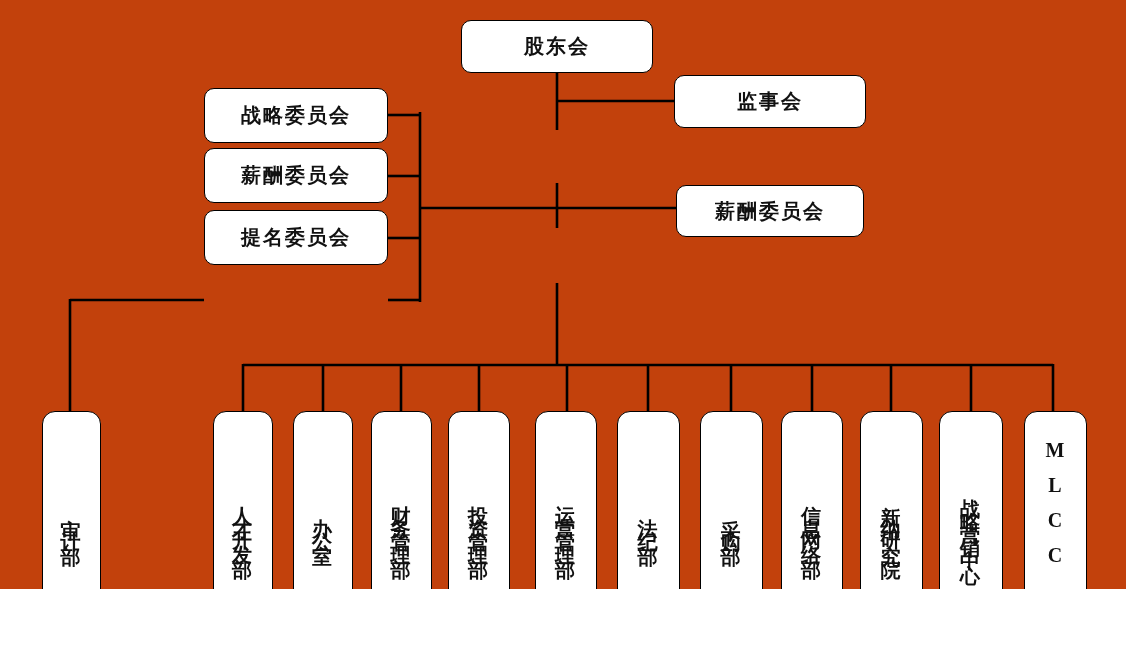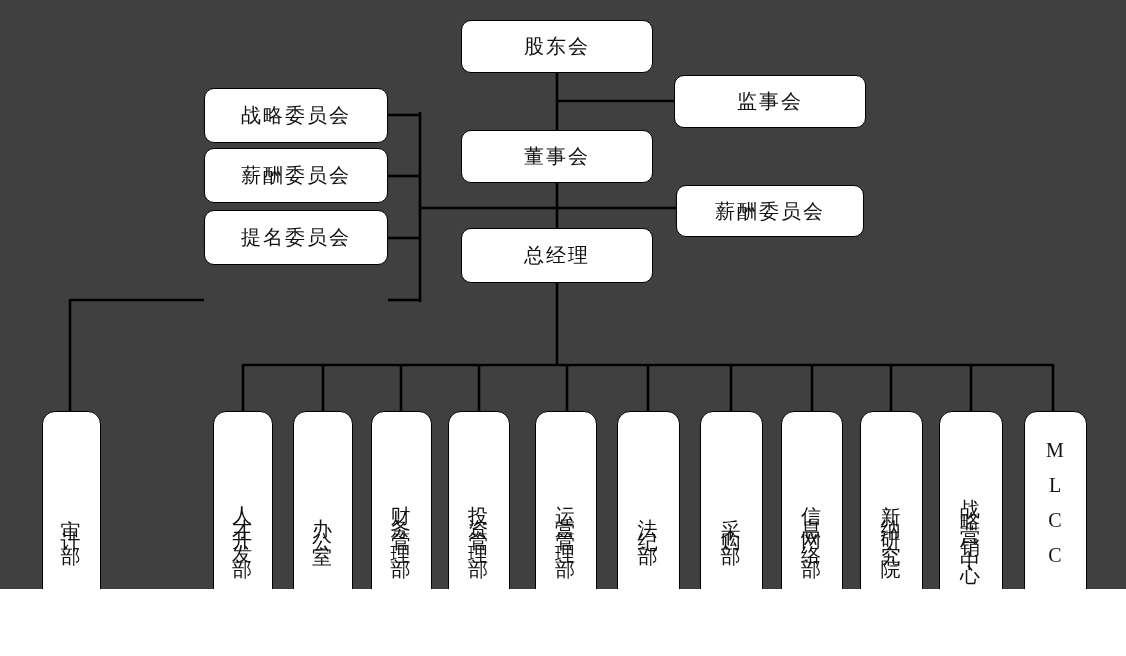--- a/index.html
+++ b/index.html
@@ -1,21 +1,22 @@
 <!DOCTYPE html>
 <html><head>
 <meta charset="utf-8">
 <style>
   html,body{margin:0;padding:0;background:#ffffff;}
   .canvas{
     position:relative;
     width:1126px;height:589px;
-    background:#404040;
+    background:#c2410c;
     font-family:"Liberation Serif","DejaVu Serif",serif;
     overflow:hidden;
+    font-weight:bold;
   }
   .wires{position:absolute;left:0;top:0;width:1126px;height:656px;}
   .wires path{stroke:#000000;stroke-width:2.6;fill:none;}
   .node{
     position:absolute;
     box-sizing:border-box;
     background:#ffffff;
     border:1.8px solid #000000;
     border-radius:10px;
     display:flex;align-items:center;justify-content:center;
@@ -61,25 +62,23 @@
     <path d="M812,364 V412"></path>
     <path d="M891,364 V412"></path>
     <path d="M971,364 V412"></path>
     <path d="M1053,364 V412"></path>
   </svg>
 
   <div class="node" style="left:461px;top:20px;width:192px;height:53px">股东会</div>
 
   <div class="node" style="left:674px;top:75px;width:192px;height:53px">监事会</div>
 
-  <div class="node" style="left:461px;top:130px;width:192px;height:53px">董事会</div>
 
   <div class="node" style="left:676px;top:185px;width:188px;height:52px">薪酬委员会</div>
 
-  <div class="node" style="left:461px;top:228px;width:192px;height:55px">总经理</div>
 
   <div class="node" style="left:204px;top:148px;width:184px;height:55px">薪酬委员会</div>
 
   <div class="node" style="left:204px;top:88px;width:184px;height:55px">战略委员会</div>
 
   <div class="node" style="left:204px;top:210px;width:184px;height:55px">提名委员会</div>
 
 
   <div class="node vertical" style="left:42px;top:411px;width:59px;height:223px">审计部</div>
 

